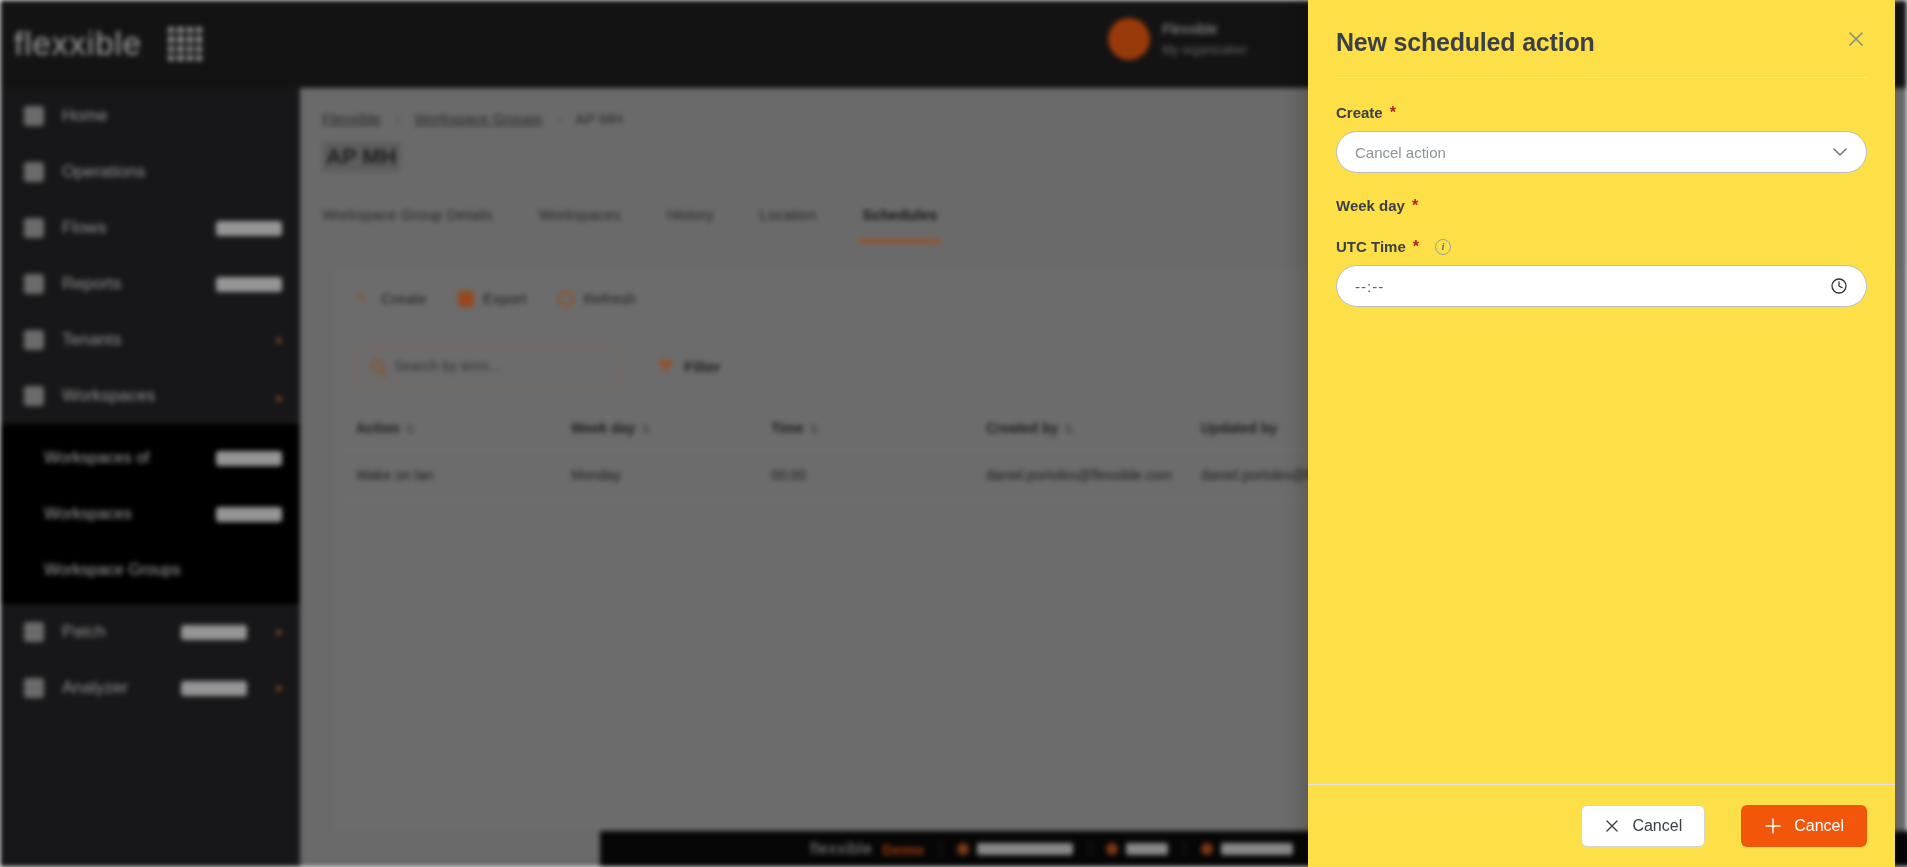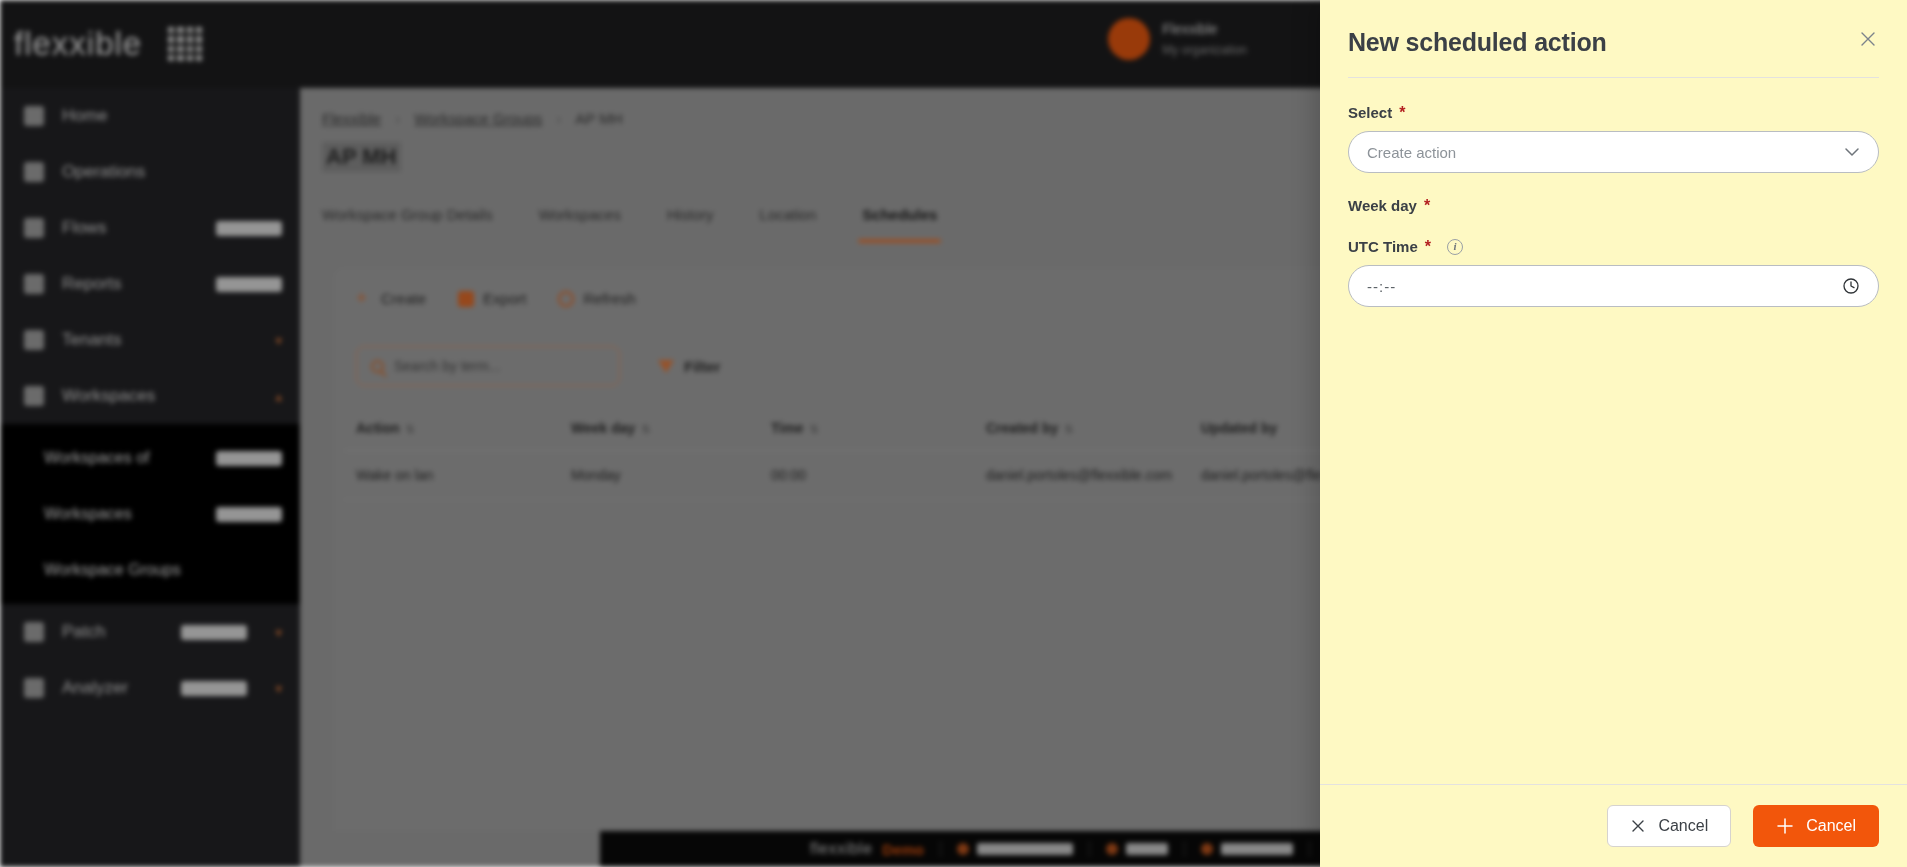--- a/index.html
+++ b/index.html
@@ -165,22 +165,22 @@
   }
   .sb-brand { color: #c8c8c8; font-size: 16px; letter-spacing: .5px; }
   .sb-demo { color: #e2560f; font-size: 15px; font-weight: 700; margin-left: 10px; }
   .sb-sep { width: 1px; height: 16px; background: #3a3a3a; margin: 0 16px; }
   .sb-item { display: flex; align-items: center; gap: 8px; }
   .sb-dot { width: 12px; height: 12px; border-radius: 50%; background: #b8531c; flex:0 0 auto; }
   .sb-txt { background: #c9c9c9; height: 12px; border-radius: 2px; }
 
   
   #drawer {
-    position: absolute; right: 0; top: 0; width: 587px; height: 867px;
-    background: #fef9c3;
+    position: absolute; right: 12px; top: 0; width: 587px; height: 867px;
+    background: #fde047;
     box-shadow: -6px 0 22px rgba(0,0,0,0.18);
     display: flex; flex-direction: column;
   }
   .drawer-head {
     padding: 28px 28px 0 28px; position: relative; flex: 0 0 auto;
   }
   .drawer-title {
     font-size: 25px; font-weight: 700; color: #3b4046; letter-spacing: -.2px;
   }
   .close-btn {
@@ -215,21 +215,21 @@
     padding: 0 18px; font-size: 15px; color: #8d9399;
     justify-content: space-between; cursor: pointer;
   }
   .select .chev { color: #6f757b; font-size: 13px; }
   .timeinput { color: #5d6368; letter-spacing: 1px; }
   .clock-ico { color: #2f3337; display: inline-flex; }
 
   .drawer-foot {
     flex: 0 0 auto; border-top: 1px solid #e4e2df;
     height: 83px; display: flex; align-items: center;
-    justify-content: flex-end; gap: 22px; padding-right: 28px;
+    justify-content: flex-end; gap: 36px; padding-right: 28px;
   }
   .btn {
     display: inline-flex; align-items: center; gap: 12px;
     height: 42px; padding: 0 22px; border-radius: 6px;
     font-size: 16px; cursor: pointer; border: 1px solid transparent;
   }
   .btn-cancel {
     background: #ffffff; border-color: #d6d3cf; color: #3b4046;
   }
   .btn-create {
@@ -449,25 +449,25 @@
           <path d="M4 4 L16 16 M16 4 L4 16" stroke="currentColor" stroke-width="1.4" stroke-linecap="round"></path>
         </svg>
       </button>
       <div class="drawer-divider"></div>
     </div>
 
     <div class="drawer-body">
 
       <div class="field">
         <div class="field-label">
-          <span>Select</span>
+          <span>Create</span>
           <span class="req">*</span>
         </div>
         <div class="select">
-          <span>Create action</span>
+          <span>Cancel action</span>
           <span class="chev">
             <svg width="16" height="10" viewBox="0 0 16 10" fill="none" aria-hidden="true">
               <path d="M2 2 L8 8 L14 2" stroke="currentColor" stroke-width="1.5" stroke-linecap="round" stroke-linejoin="round"></path>
             </svg>
           </span>
         </div>
       </div>
 
       <div class="field">
         <div class="field-label">

